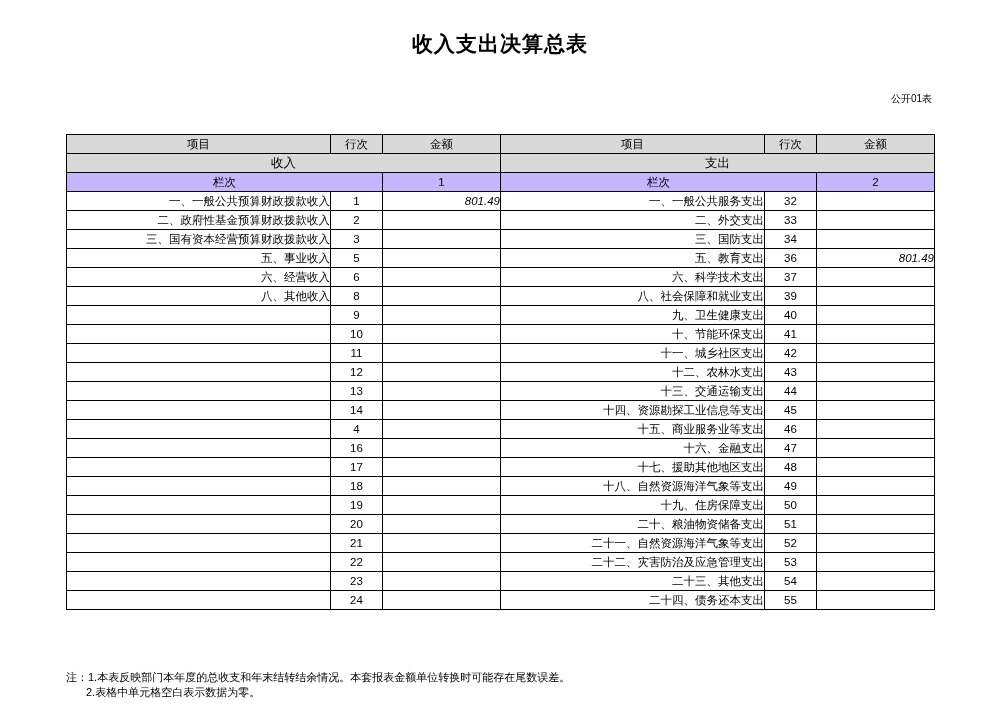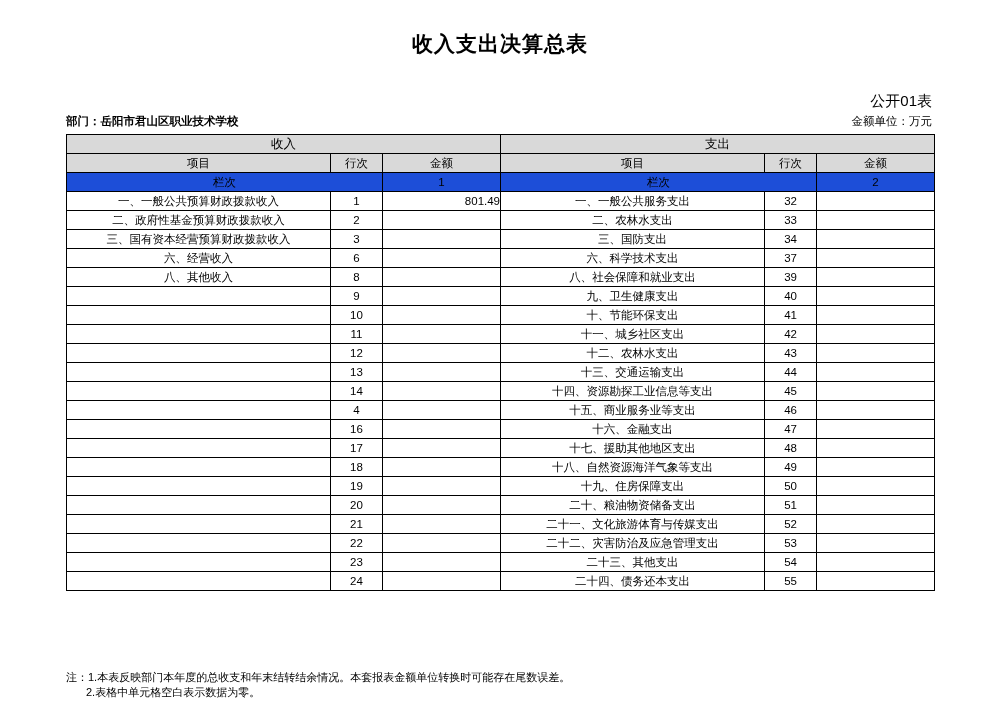--- a/index.html
+++ b/index.html
@@ -26,21 +26,21 @@
     font-size: 21px;
     font-weight: bold;
     letter-spacing: 1px;
     margin-top: 30px;
     font-family: Liberation Serif, serif;
   }
   .form-code {
     position: absolute;
     right: 68px;
     top: 62px;
-    font-size: 15px;
+    font-size: 10px;
     font-family: "Liberation Sans", "DejaVu Sans", sans-serif;
   }
   .meta-row {
     position: absolute;
     left: 66px;
     right: 68px;
     top: 84px;
     display: flex;
     justify-content: space-between;
     font-size: 11.5px;
@@ -70,34 +70,35 @@
     background: #d9d9d9;
     text-align: center;
     font-size: 12.5px;
   }
   .hdr-sub {
     background: #d9d9d9;
     text-align: center;
     font-size: 11.5px;
   }
   .hdr-col {
-    background: #1d4ed8;
+    background: #c4b5fd;
     text-align: center;
     font-size: 11.5px;
   }
   .c-item {
-    text-align: center;
+    text-align: right;
     padding-left: 5px;
   }
   .c-line {
     text-align: center;
   }
   .c-amt {
     text-align: right;
     padding-right: 6px;
+    font-style: italic;
   }
   .notes {
     position: absolute;
     left: 66px;
     top: 640px;
     font-size: 11px;
     line-height: 15px;
     font-family: "Liberation Sans", "DejaVu Sans", sans-serif;
   }
   .notes div.n2 {
@@ -106,46 +107,42 @@
 </style>
 </head>
 <body>
 
 <div class="page">
 
   <div class="title">收入支出决算总表</div>
 
   <div class="form-code">公开01表</div>
 
-  <div class="meta-row">
-    <span class="dept">部门：岳阳市君山区职业技术学校</span>
-    <span>金额单位：万元</span>
-  </div>
 
   <table class="main">
     <colgroup>
       <col style="width:264px">
       <col style="width:52px">
       <col style="width:118px">
       <col style="width:264px">
       <col style="width:52px">
       <col style="width:118px">
     </colgroup>
     <thead>
       <tr>
-        <th class="hdr" colspan="3">收入</th>
-        <th class="hdr" colspan="3">支出</th>
-      </tr>
-      <tr>
         <th class="hdr-sub">项目</th>
         <th class="hdr-sub">行次</th>
         <th class="hdr-sub">金额</th>
         <th class="hdr-sub">项目</th>
         <th class="hdr-sub">行次</th>
         <th class="hdr-sub">金额</th>
+      </tr>
+      <tr>
+        <th class="hdr" colspan="3">收入</th>
+        <th class="hdr" colspan="3">支出</th>
       </tr>
       <tr>
         <th class="hdr-col" colspan="2">栏次</th>
         <th class="hdr-col">1</th>
         <th class="hdr-col" colspan="2">栏次</th>
         <th class="hdr-col">2</th>
       </tr>
     </thead>
     <tbody id="table-body">
         <tr>
@@ -153,33 +150,41 @@
           <td class="c-line">1</td>
           <td class="c-amt">801.49</td>
           <td class="c-item">一、一般公共服务支出</td>
           <td class="c-line">32</td>
           <td class="c-amt"></td>
         </tr>
         <tr>
           <td class="c-item">二、政府性基金预算财政拨款收入</td>
           <td class="c-line">2</td>
           <td class="c-amt"></td>
-          <td class="c-item">二、农林水支出</td>
+          <td class="c-item">二、外交支出</td>
           <td class="c-line">33</td>
           <td class="c-amt"></td>
         </tr>
         <tr>
           <td class="c-item">三、国有资本经营预算财政拨款收入</td>
           <td class="c-line">3</td>
           <td class="c-amt"></td>
           <td class="c-item">三、国防支出</td>
           <td class="c-line">34</td>
           <td class="c-amt"></td>
         </tr>
         <tr>
+          <td class="c-item">五、事业收入</td>
+          <td class="c-line">5</td>
+          <td class="c-amt"></td>
+          <td class="c-item">五、教育支出</td>
+          <td class="c-line">36</td>
+          <td class="c-amt">801.49</td>
+        </tr>
+        <tr>
           <td class="c-item">六、经营收入</td>
           <td class="c-line">6</td>
           <td class="c-amt"></td>
           <td class="c-item">六、科学技术支出</td>
           <td class="c-line">37</td>
           <td class="c-amt"></td>
         </tr>
         <tr>
           <td class="c-item">八、其他收入</td>
           <td class="c-line">8</td>
@@ -281,21 +286,21 @@
           <td class="c-line">20</td>
           <td class="c-amt"></td>
           <td class="c-item">二十、粮油物资储备支出</td>
           <td class="c-line">51</td>
           <td class="c-amt"></td>
         </tr>
         <tr>
           <td class="c-item"></td>
           <td class="c-line">21</td>
           <td class="c-amt"></td>
-          <td class="c-item">二十一、文化旅游体育与传媒支出</td>
+          <td class="c-item">二十一、自然资源海洋气象等支出</td>
           <td class="c-line">52</td>
           <td class="c-amt"></td>
         </tr>
         <tr>
           <td class="c-item"></td>
           <td class="c-line">22</td>
           <td class="c-amt"></td>
           <td class="c-item">二十二、灾害防治及应急管理支出</td>
           <td class="c-line">53</td>
           <td class="c-amt"></td>

